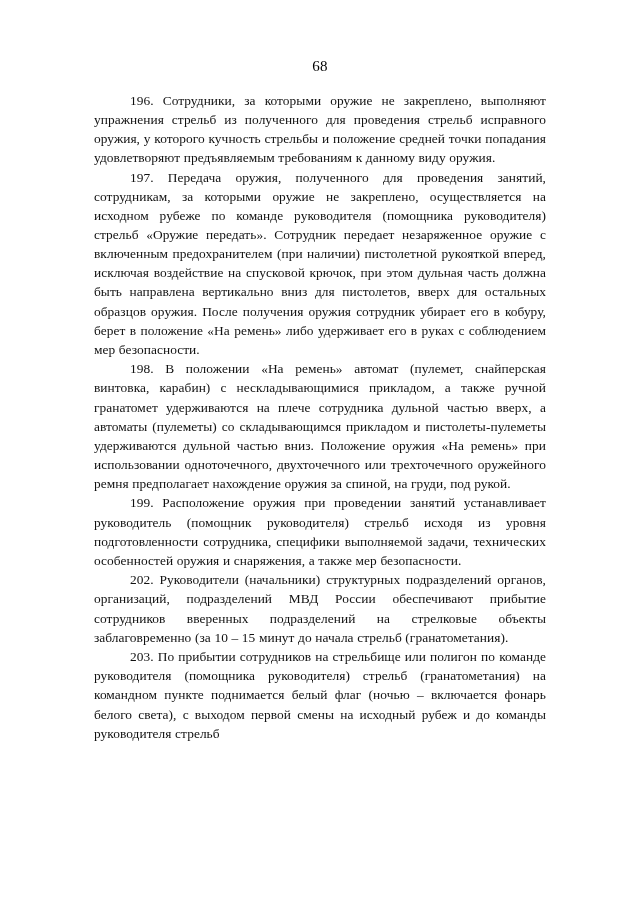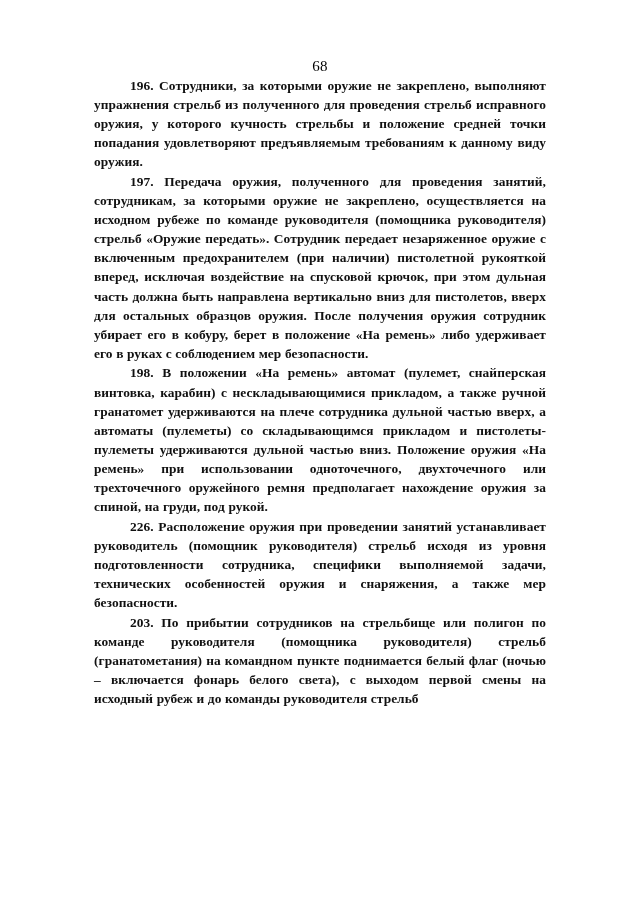--- a/index.html
+++ b/index.html
@@ -25,24 +25,23 @@
     position: absolute;
     top: 58px;
     left: 0;
     width: 640px;
     text-align: center;
     font-size: 15px;
     letter-spacing: 0.2px;
   }
   .content {
     position: absolute;
-    top: 76px;
+    top: 91px;
     left: 94px;
     width: 452px;
-    font-weight: bold;
   }
   p.para {
     margin: 0 0 0.5px 0;
     text-indent: 36px;
     text-align: justify;
     font-size: 13.4px;
     line-height: 19.1px;
     letter-spacing: 0.05px;
     word-spacing: 0.2px;
     color: #111111;
@@ -60,17 +59,18 @@
 <body>
 
 <div class="page">
 
   <div class="page-number">68</div>
 
   <div class="content">
     <p class="para">196. Сотрудники, за которыми оружие не закреплено, выполняют упражнения стрельб из полученного для проведения стрельб исправного оружия, у которого кучность стрельбы и положение средней точки попадания удовлетворяют предъявляемым требованиям к данному виду оружия.</p>
     <p class="para">197. Передача оружия, полученного для проведения занятий, сотрудникам, за которыми оружие не закреплено, осуществляется на исходном рубеже по команде руководителя (помощника руководителя) стрельб «Оружие передать». Сотрудник передает незаряженное оружие с включенным предохранителем (при наличии) пистолетной рукояткой вперед, исключая воздействие на спусковой крючок, при этом дульная часть должна быть направлена вертикально вниз для пистолетов, вверх для остальных образцов оружия. После получения оружия сотрудник убирает его в кобуру, берет в положение «На ремень» либо удерживает его в руках с соблюдением мер безопасности.</p>
     <p class="para">198. В положении «На ремень» автомат (пулемет, снайперская винтовка, карабин) с нескладывающимися прикладом, а также ручной гранатомет удерживаются на плече сотрудника дульной частью вверх, а автоматы (пулеметы) со складывающимся прикладом и пистолеты-пулеметы удерживаются дульной частью вниз. Положение оружия «На ремень» при использовании одноточечного, двухточечного или трехточечного оружейного ремня предполагает нахождение оружия за спиной, на груди, под рукой.</p>
-    <p class="para">226. Расположение оружия при проведении занятий устанавливает руководитель (помощник руководителя) стрельб исходя из уровня подготовленности сотрудника, специфики выполняемой задачи, технических особенностей оружия и снаряжения, а также мер безопасности.</p>
+    <p class="para">199. Расположение оружия при проведении занятий устанавливает руководитель (помощник руководителя) стрельб исходя из уровня подготовленности сотрудника, специфики выполняемой задачи, технических особенностей оружия и снаряжения, а также мер безопасности.</p>
+    <p class="para">202. Руководители (начальники) структурных подразделений органов, организаций, подразделений МВД России обеспечивают прибытие сотрудников вверенных подразделений на стрелковые объекты заблаговременно (за 10 – 15 минут до начала стрельб (гранатометания).</p>
     <p class="para">203. По прибытии сотрудников на стрельбище или полигон по команде руководителя (помощника руководителя) стрельб (гранатометания) на командном пункте поднимается белый флаг (ночью – включается фонарь белого света), с выходом первой смены на исходный рубеж и до команды руководителя стрельб</p>
   </div>
 
 </div>
 
 </body></html>

